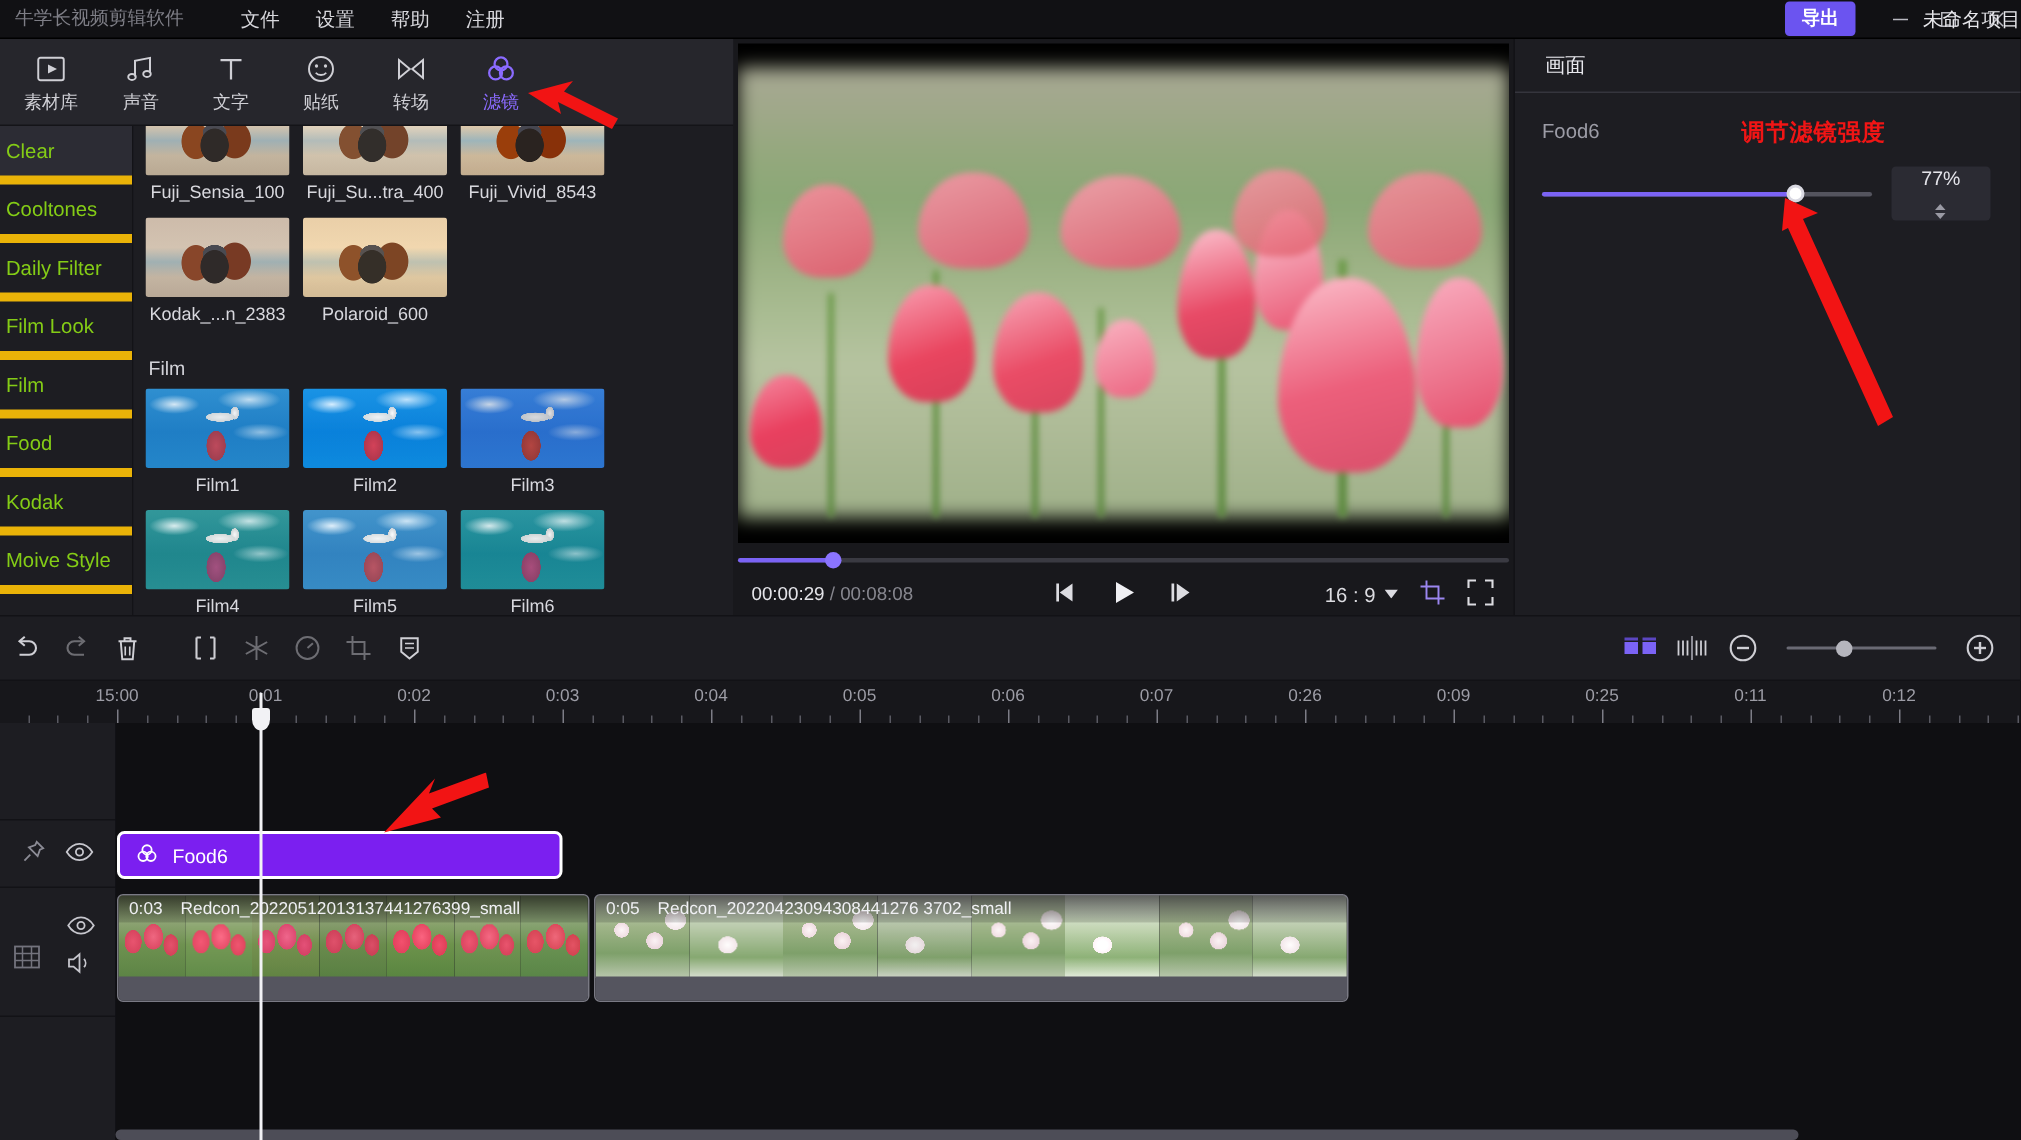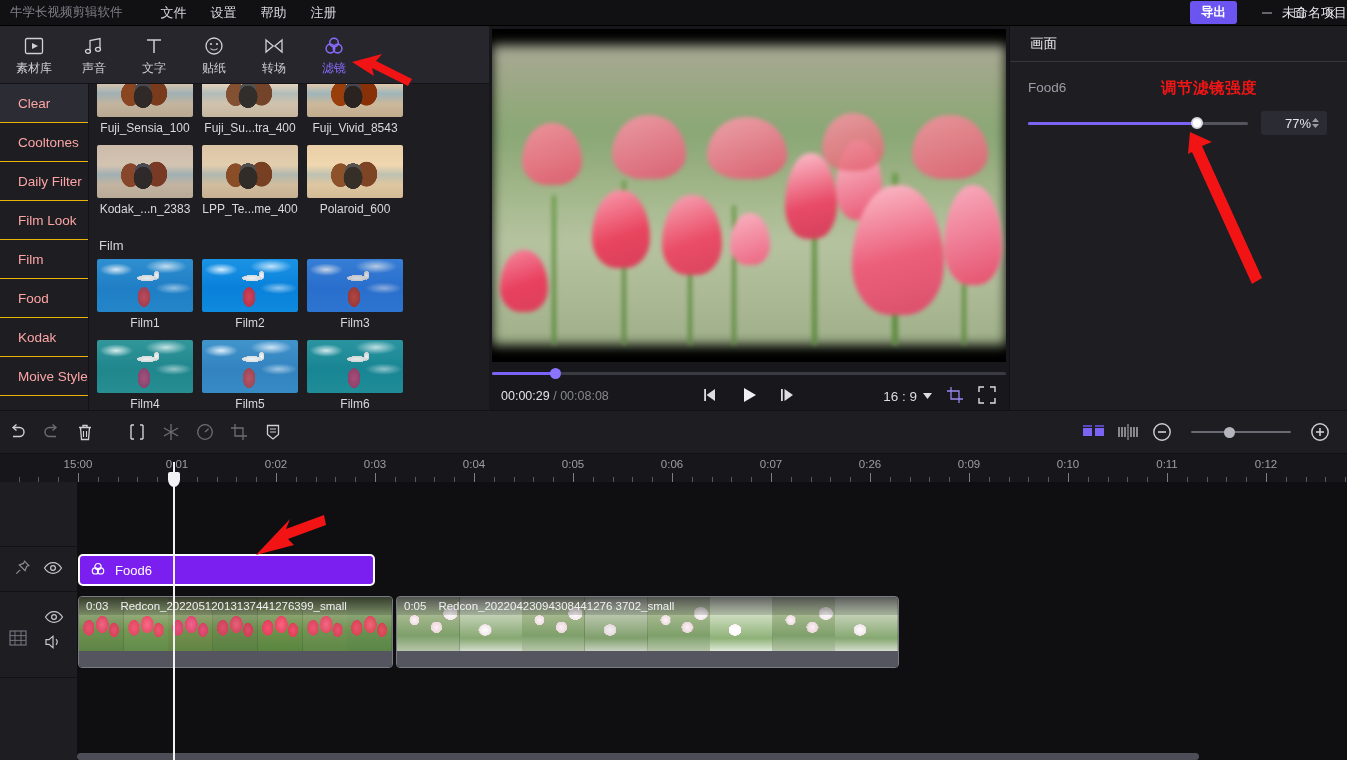--- a/index.html
+++ b/index.html
@@ -41,22 +41,22 @@
     cursor:pointer; color:#cfcfd5; padding-top:2px;
   }
   .tool .ticon{ height:22px; display:flex; align-items:center; justify-content:center; }
   .tool .tlabel{ font-size:12px; }
   .tool.active{ color:#8b6bff; }
   .tool.active .tlabel{ color:#8b6bff; }
 
   #panelbody{ position:absolute; top:58px; left:0; width:489px; height:326px; display:flex; }
   #cats{ width:89px; height:326px; background:#1d1d22; border-right:1px solid #131317;
          overflow:hidden; }
-  .cat{ height:39px; display:flex; align-items:center; padding-left:18px; font-size:13.5px;
-        color:#fca5a5; border-bottom:1px solid #eab308; cursor:pointer; }
+  .cat{ height:39px; display:flex; align-items:center; padding-left:4px; font-size:13.5px;
+        color:#84cc16; border-bottom:6px solid #eab308; cursor:pointer; }
   .cat.selected{ background:#2c2c34; }
 
   #grid{ position:relative; width:400px; height:326px; background:#1d1d22;
          overflow:hidden; }
   #gridinner{ position:absolute; left:0; top:-20px; width:386px; padding:0 8px; }
   .secthead{ color:#d2d2d8; font-size:13px; margin:14px 0 6px 2px; }
   .row{ display:flex; gap:9px; margin-bottom:2px; }
   .thumb{ width:96px; cursor:pointer; }
   .thumb .img{ width:96px; height:53px; border-radius:2px; background-size:cover; }
   .thumb .cap{ text-align:center; font-size:12px; color:#d8d8de; margin:4px 0 8px; white-space:nowrap; }
@@ -147,22 +147,22 @@
     position:absolute; left:151px; top:16px; color:#f11515; font-size:15.5px;
     font-weight:bold; letter-spacing:.5px;
   }
   #sliderrow{ display:flex; align-items:center; margin-top:16px; }
   #sld{ position:relative; width:220px; height:14px; cursor:pointer; }
   #sld .trk{ position:absolute; left:0; top:6px; width:220px; height:3px; background:#54545e; border-radius:2px;}
   #sld .fill{ position:absolute; left:0; top:6px; width:169px; height:3px; background:#7b63f5; border-radius:2px;}
   #sld .knob{ position:absolute; left:162px; top:1px; width:12px; height:12px; border-radius:50%;
               background:#fff; border:2px solid #d9d9e2; box-sizing:border-box; }
   #pctbox{
-    margin-left:20px; width:68px; height:24px; background:#2b2b33; border-radius:3px;
-    display:flex; align-items:center; justify-content:flex-end; padding:0 7px;
+    margin-left:20px; width:68px; height:36px; background:#2b2b33; border-radius:3px;
+    display:flex; align-items:center; justify-content:space-between; padding:0 7px;flex-direction:column;
   }
   #pctval{ font-size:13px; color:#e4e4ea; }
   #spin{ display:flex; flex-direction:column; gap:1px; color:#9a9aa4; line-height:6px; font-size:8px; cursor:pointer;}
 
   
   #tlbar{
     position:absolute; left:0; top:410px; width:1347px; height:44px;
     background:#1d1d22; border-top:1px solid #121216; border-bottom:1px solid #121216;
     display:flex; align-items:center;
   }
@@ -364,24 +364,20 @@
             </div>
           <div class="thumb">
               <div class="img ph-cam f3"></div>
               <div class="cap">Fuji_Vivid_8543</div>
             </div>
         </div>
         <div class="row">
           <div class="thumb">
               <div class="img ph-cam f4"></div>
               <div class="cap">Kodak_...n_2383</div>
-            </div>
-          <div class="thumb">
-              <div class="img ph-cam f5"></div>
-              <div class="cap">LPP_Te...me_400</div>
             </div>
           <div class="thumb">
               <div class="img ph-cam f6"></div>
               <div class="cap">Polaroid_600</div>
             </div>
         </div>
 
         <div class="secthead">Film</div>
 
         <div class="row">
@@ -666,21 +662,21 @@
     <div class="tick min" style="left: 889.8px;"></div>
     <div class="tick min" style="left: 909.6px;"></div>
     <div class="tick min" style="left: 929.4px;"></div>
     <div class="tick min" style="left: 949.2px;"></div>
     <div class="lbl" style="left: 969px;">0:09</div>
     <div class="tick maj" style="left: 969px;"></div>
     <div class="tick min" style="left: 988.8px;"></div>
     <div class="tick min" style="left: 1008.6px;"></div>
     <div class="tick min" style="left: 1028.4px;"></div>
     <div class="tick min" style="left: 1048.2px;"></div>
-    <div class="lbl" style="left: 1068px;">0:10</div>
+    <div class="lbl" style="left: 1068px;">0:25</div>
     <div class="tick maj" style="left: 1068px;"></div>
     <div class="tick min" style="left: 1087.8px;"></div>
     <div class="tick min" style="left: 1107.6px;"></div>
     <div class="tick min" style="left: 1127.4px;"></div>
     <div class="tick min" style="left: 1147.2px;"></div>
     <div class="lbl" style="left: 1167px;">0:11</div>
     <div class="tick maj" style="left: 1167px;"></div>
     <div class="tick min" style="left: 1186.8px;"></div>
     <div class="tick min" style="left: 1206.6px;"></div>
     <div class="tick min" style="left: 1226.4px;"></div>

